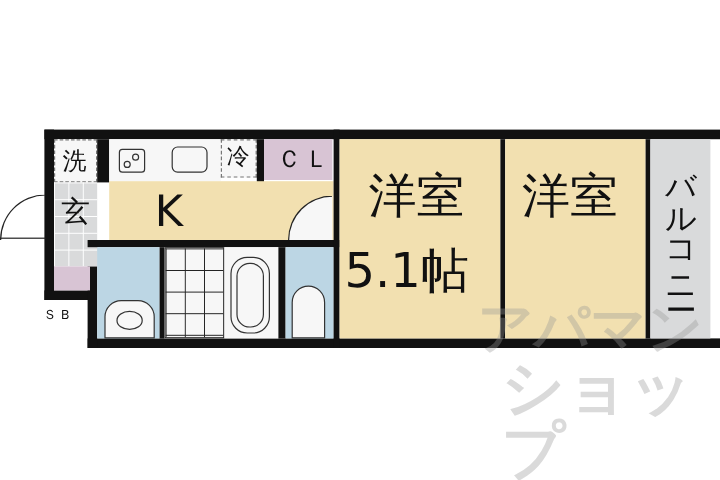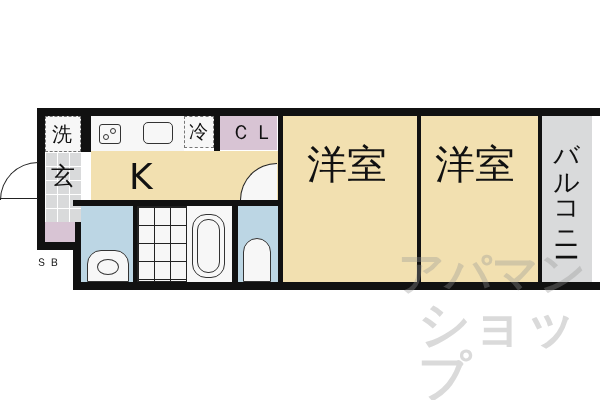--- a/index.html
+++ b/index.html
@@ -71,20 +71,21 @@
   </div>
 </div>
 <div class="abs wall" style="left:232px;top:206px;width:6px;height:76px;"></div>
 <div class="abs room-blue" style="left:238px;top:206px;width:40px;height:76px;">
   <div class="abs room-white" style="left:5px;top:32px;width:28px;height:44px;border:1px solid #333;border-radius:14px 14px 0 0;"></div>
 </div>
 
 <div class="abs wall" style="left:278px;top:108px;width:5px;height:182px;"></div>
 <div class="abs room-beige" style="left:283px;top:116px;width:134px;height:166px;">
   <span class="lbl" style="left:24px;top:28px;font-size:40px;">洋室</span>
+  <span class="lbl" style="left:4px;top:90px;font-size:40px;">5.1帖</span>
 </div>
 
 <div class="abs wall" style="left:417px;top:116px;width:4px;height:166px;"></div>
 <div class="abs room-beige" style="left:421px;top:116px;width:117px;height:166px;">
   <span class="lbl" style="left:14px;top:28px;font-size:40px;">洋室</span>
 </div>
 
 <div class="abs wall" style="left:538px;top:116px;width:4px;height:166px;"></div>
 <div class="abs room-gray" style="left:542px;top:116px;width:50px;height:166px;">
   <span class="lbl" style="left:12px;top:10px;font-size:26px;writing-mode:vertical-rl;">バルコニー</span>

